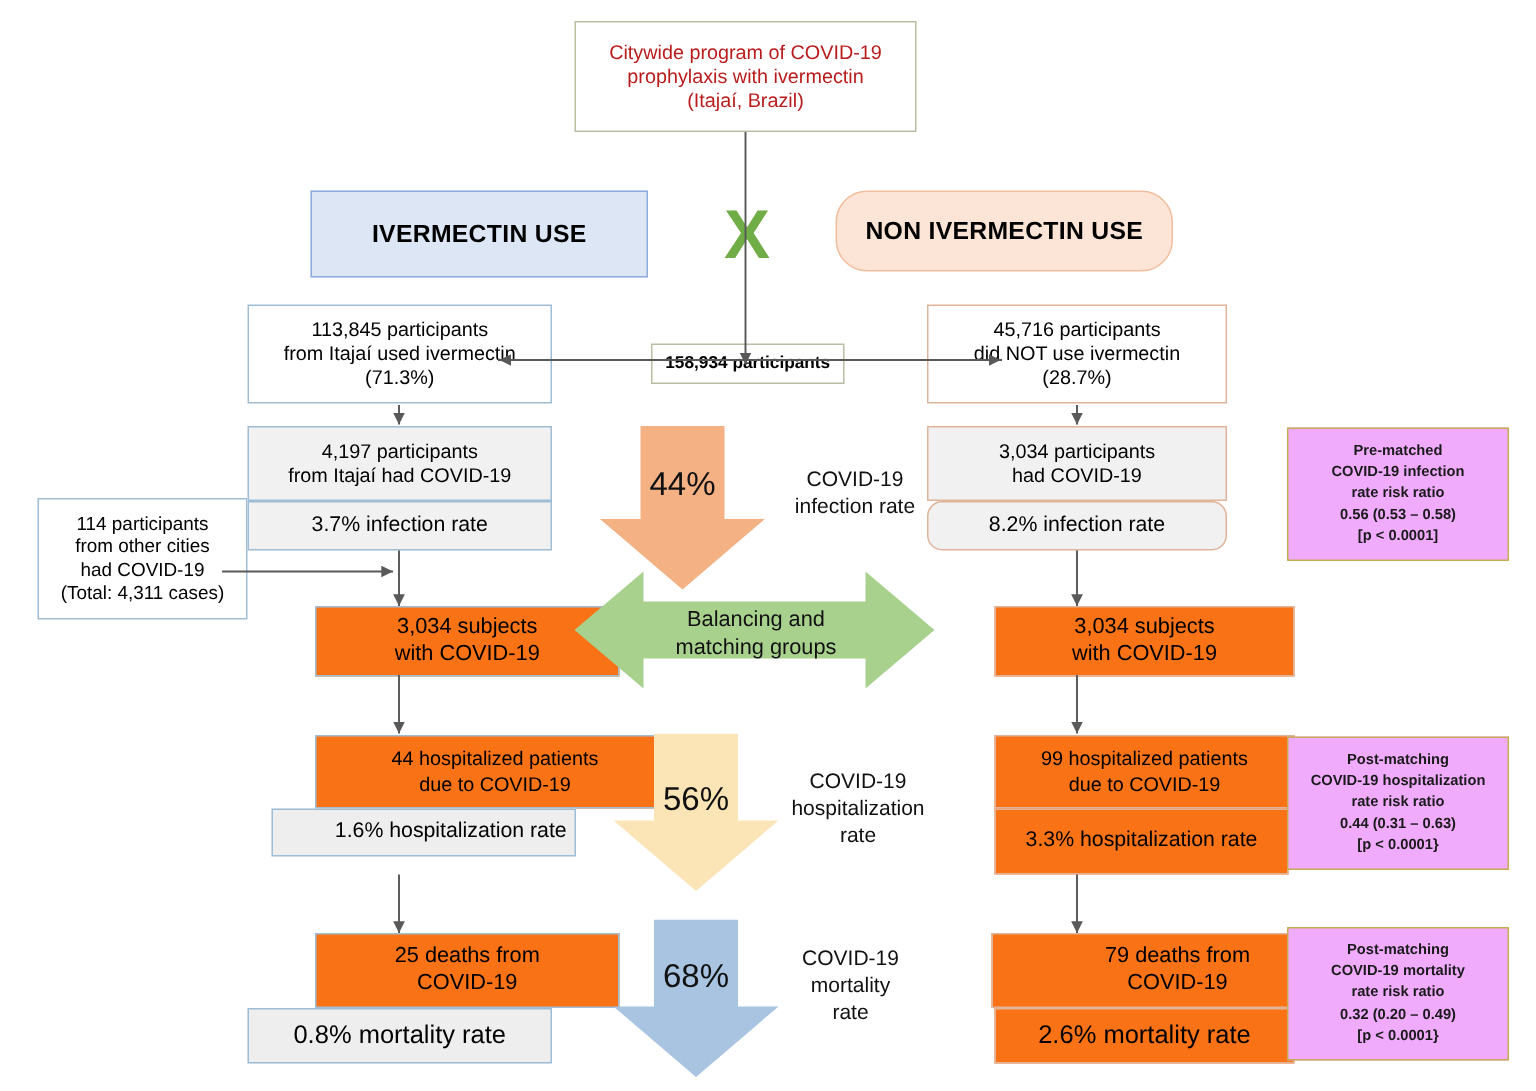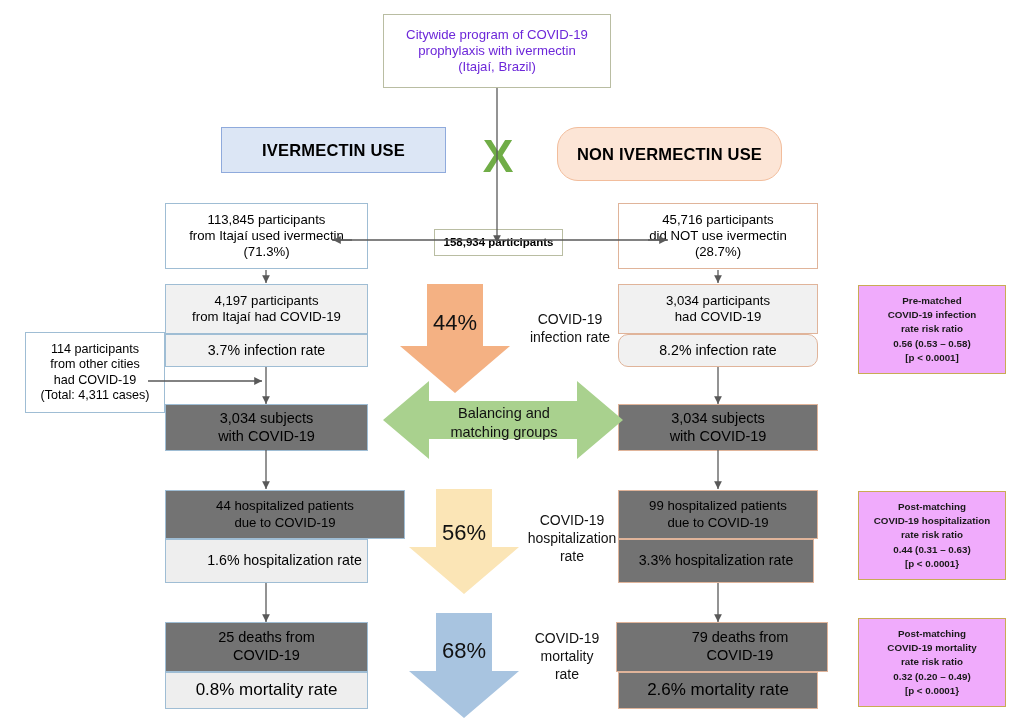--- a/index.html
+++ b/index.html
@@ -28,21 +28,21 @@
     text-align: center;
     line-height: 1.22;
     white-space: pre-line;
   }
 
   
   .root-box {
     border: 1px solid #b9bda2;
     background: #ffffff;
     font-size: 13.2px;
-    color: #6d28d9;
+    color: #b91c1c;
   }
 
   
   .banner {
     font-weight: bold;
     font-size: 16.5px;
     letter-spacing: .2px;
   }
   .banner-left {
     background: #dce6f5;
@@ -62,21 +62,21 @@
   }
 
   
   .fbox {
     font-size: 13.2px;
   }
   .fbox.left  { border: 1px solid #9fbdd4; }
   .fbox.right { border: 1px solid #e0b49a; }
   .bg-white { background: #ffffff; }
   .bg-light { background: #f1f1f1; }
-  .bg-gray  { background: #737373; }
+  .bg-gray  { background: #f97316; margin-left: 45px; }
   .bg-lgray { background: #eeeeee; }
 
   .fbox.big   { font-size: 14.5px; }
   .fbox.rate  { font-size: 14.2px; }
 
   
   .note-box {
     border: 1px solid #c9ab54;
     background: #f0abfc;
     font-size: 9.8px;
@@ -188,41 +188,41 @@
   <div class="node side-label" style="left:512px; top:620px; width:110px; height:72px;">COVID-19
 mortality
 rate</div>
 
   <div class="node root-box" style="left:383px; top:14px; width:228px; height:74px;">Citywide program of COVID-19
 prophylaxis with ivermectin
 (Itajaí, Brazil)</div>
 
   <div class="node bigx" style="left:470px; top:128px; width:56px; height:56px;">X</div>
 
-  <div class="node banner banner-left" style="left:221px; top:127px; width:225px; height:46px;">IVERMECTIN USE</div>
+  <div class="node banner banner-left" style="left:207px; top:127px; width:225px; height:58px;">IVERMECTIN USE</div>
   <div class="node banner banner-right" style="left:557px; top:127px; width:225px; height:54px;border-radius:21px;">NON IVERMECTIN USE</div>
 
   <div class="node total-box" style="left:434px; top:229px; width:129px; height:27px;">158,934 participants</div>
 
   <div class="node fbox left bg-white" style="left:165px; top:203px; width:203px; height:66px;">113,845 participants
 from Itajaí used ivermectin
 (71.3%)</div>
 
   <div class="node fbox left bg-light" style="left:165px; top:284px; width:203px; height:50px;">4,197 participants
 from Itajaí had COVID-19</div>
 
   <div class="node fbox left bg-light rate" style="left:165px; top:334px; width:203px; height:33px;">3.7% infection rate</div>
 
   <div class="node fbox left bg-gray big" style="left:165px; top:404px; width:203px; height:47px;">3,034 subjects
 with COVID-19</div>
 
   <div class="node fbox left bg-gray" style="left:165px; top:490px; width:240px; height:49px;">44 hospitalized patients
 due to COVID-19</div>
 
-  <div class="node fbox left bg-lgray rate" style="left:165px; top:539px; width:203px; height:44px;padding-left:36px;">1.6% hospitalization rate</div>
+  <div class="node fbox left bg-lgray rate" style="left:181px; top:539px; width:203px; height:32px;padding-left:36px;">1.6% hospitalization rate</div>
 
   <div class="node fbox left bg-gray big" style="left:165px; top:622px; width:203px; height:50px;">25 deaths from
 COVID-19</div>
 
   <div class="node fbox left bg-lgray" style="left:165px; top:672px; width:203px; height:37px; font-size:17px;">0.8% mortality rate</div>
 
   <div class="node fbox left bg-white" style="left:8px; top:332px; width:140px; height:81px; font-size:12.6px;margin-left:17px;">114 participants
 from other cities
 had COVID-19
 (Total: 4,311 cases)</div>

